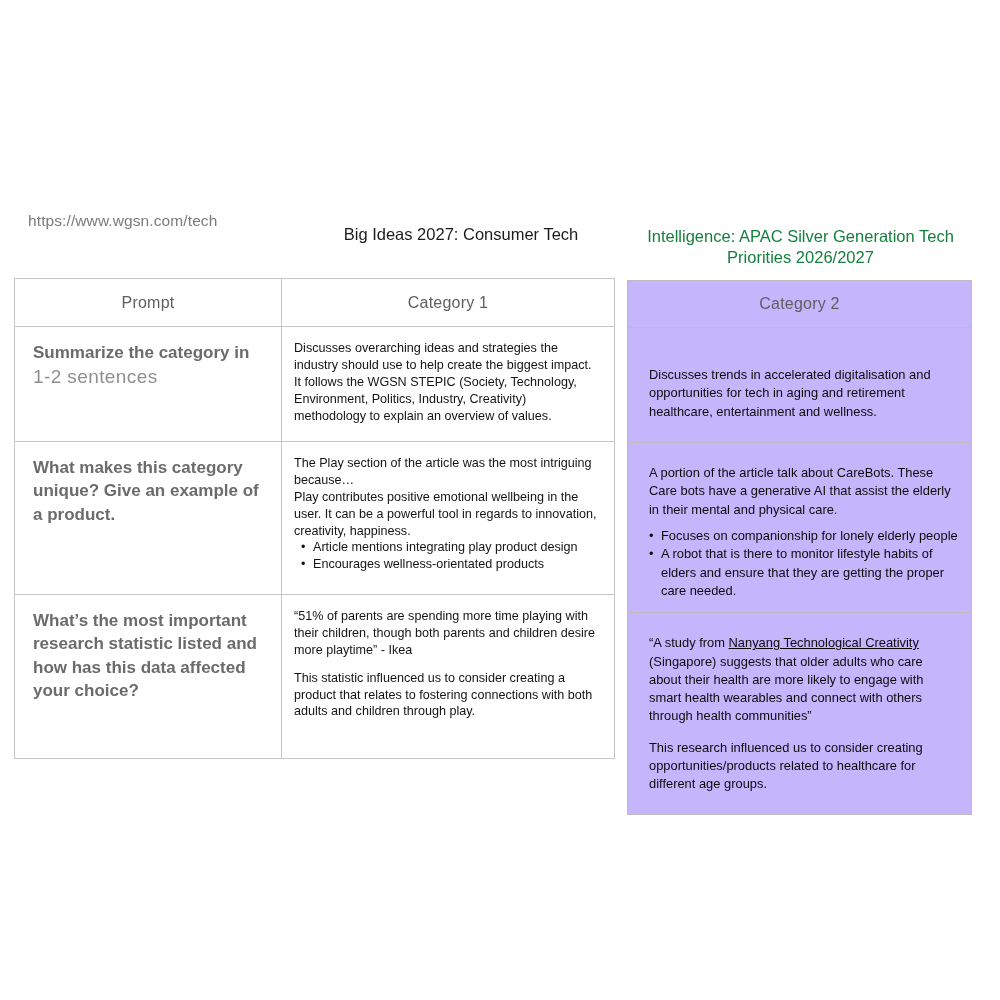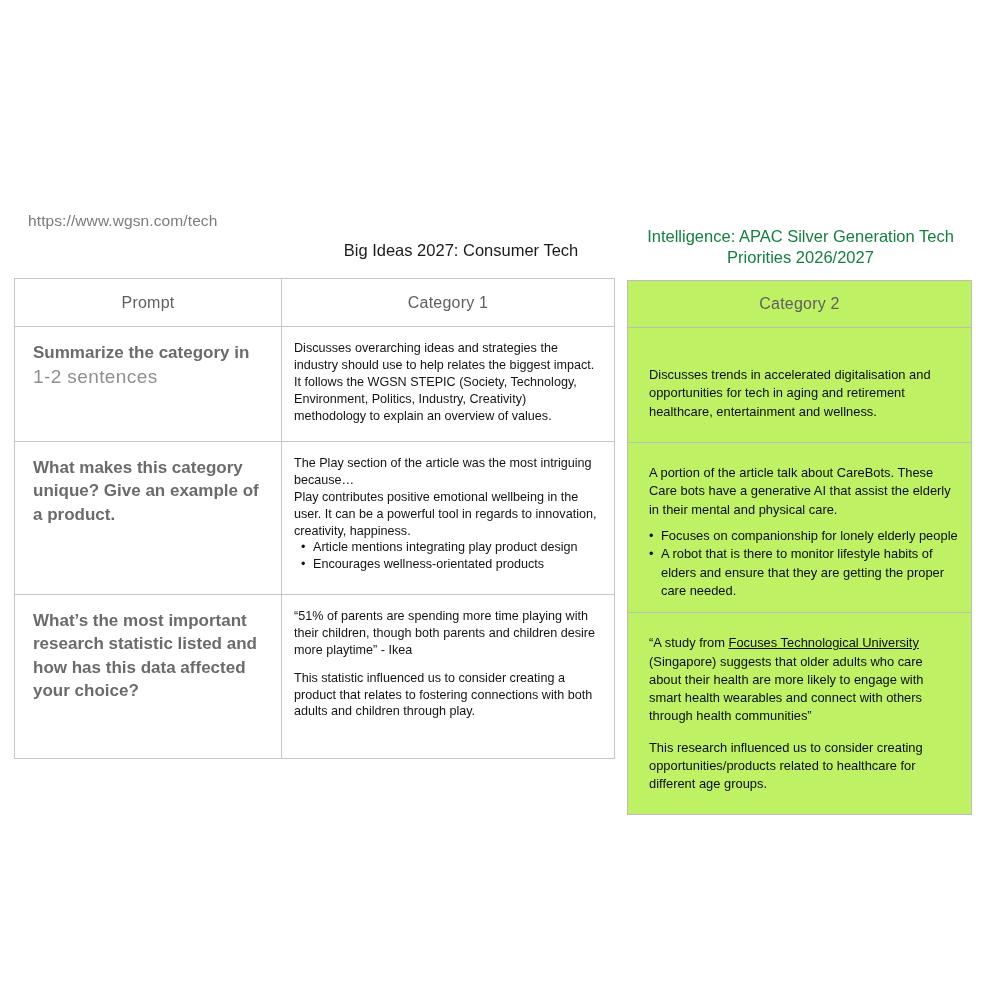--- a/index.html
+++ b/index.html
@@ -27,21 +27,21 @@
     top: 212px;
     font-size: 15.5px;
     color: #7b7b7b;
     letter-spacing: 0.1px;
     white-space: nowrap;
   }
 
   .title-left {
     position: absolute;
     left: 295px;
-    top: 240px;
+    top: 224px;
     width: 332px;
     text-align: center;
     font-size: 16.5px;
     color: #1b1b1b;
     line-height: 1.25;
   }
 
   .title-right {
     position: absolute;
     left: 628px;
@@ -126,21 +126,21 @@
     left: 627px;
     top: 280px;
     width: 345px;
     border-collapse: collapse;
     table-layout: fixed;
   }
   .table-right td {
     border: 1px solid #bdbdbd;
     vertical-align: top;
     padding: 0;
-    background: #bef264;
+    background: #c4b5fd;
   }
   .table-right .hrow td { height: 46px; vertical-align: middle; }
 
   .rbody-cell {
     padding: 13px 12px 12px 13px;
     font-size: 12.9px;
     color: #0c0c0c;
     line-height: 1.42;
   }
   .rbody-cell p { margin: 8px; }
@@ -192,21 +192,21 @@
 
       <tr>
         <td class="r1-left">
           <div class="prompt-cell">
             <div class="prompt-strong">Summarize the category in</div>
             <div class="prompt-light">1-2 sentences</div>
           </div>
         </td>
         <td>
           <div class="body-cell">
-            <p>Discusses overarching ideas and strategies the industry should use to help relates the biggest impact. It follows the WGSN STEPIC (Society, Technology, Environment, Politics, Industry, Creativity) methodology to explain an overview of values.</p>
+            <p>Discusses overarching ideas and strategies the industry should use to help create the biggest impact. It follows the WGSN STEPIC (Society, Technology, Environment, Politics, Industry, Creativity) methodology to explain an overview of values.</p>
           </div>
         </td>
       </tr>
 
       <tr>
         <td class="r2-left">
           <div class="prompt-cell">
             <div class="prompt-strong">What makes this category unique? Give an example of a product.</div>
           </div>
         </td>
@@ -260,21 +260,21 @@
               <li>Focuses on companionship for lonely elderly people</li>
               <li>A robot that is there to monitor lifestyle habits of elders and ensure that they are getting the proper care needed.</li>
             </ul>
           </div>
         </td>
       </tr>
 
       <tr>
         <td class="r3-right">
           <div class="rbody-cell">
-            <p><span>“A study from </span><span class="underline-link">Focuses Technological University</span><span> (Singapore) suggests that older adults who care about their health are more likely to engage with smart health wearables and connect with others through health communities”</span></p>
+            <p><span>“A study from </span><span class="underline-link">Nanyang Technological Creativity</span><span> (Singapore) suggests that older adults who care about their health are more likely to engage with smart health wearables and connect with others through health communities”</span></p>
             <p>This research influenced us to consider creating opportunities/products related to healthcare for different age groups.</p>
           </div>
         </td>
       </tr>
     </tbody>
   </table>
 
 </div>
 
 </body></html>

